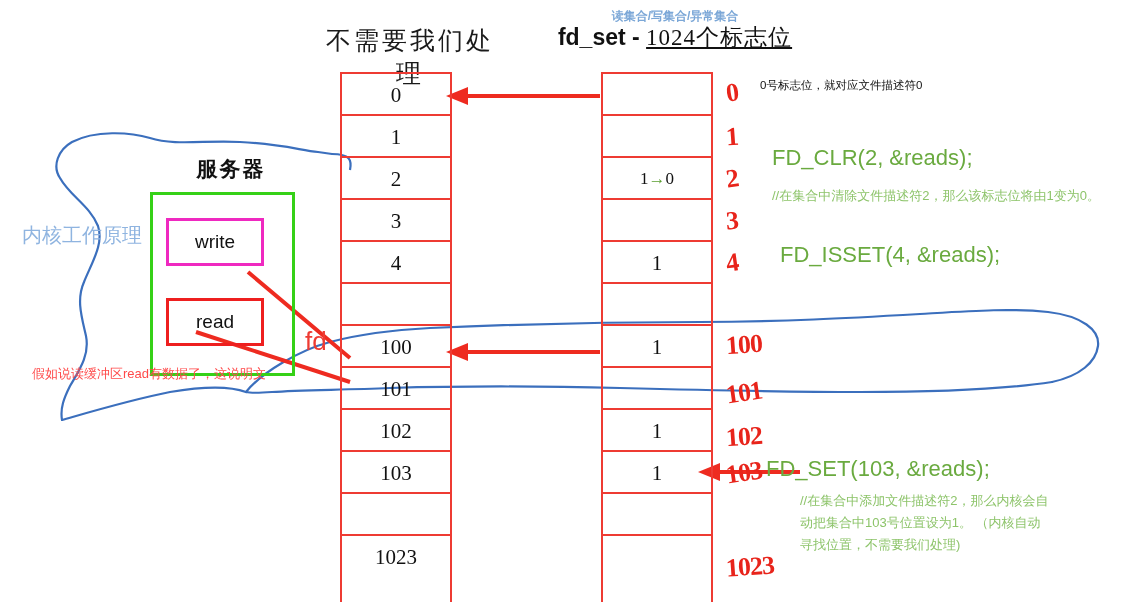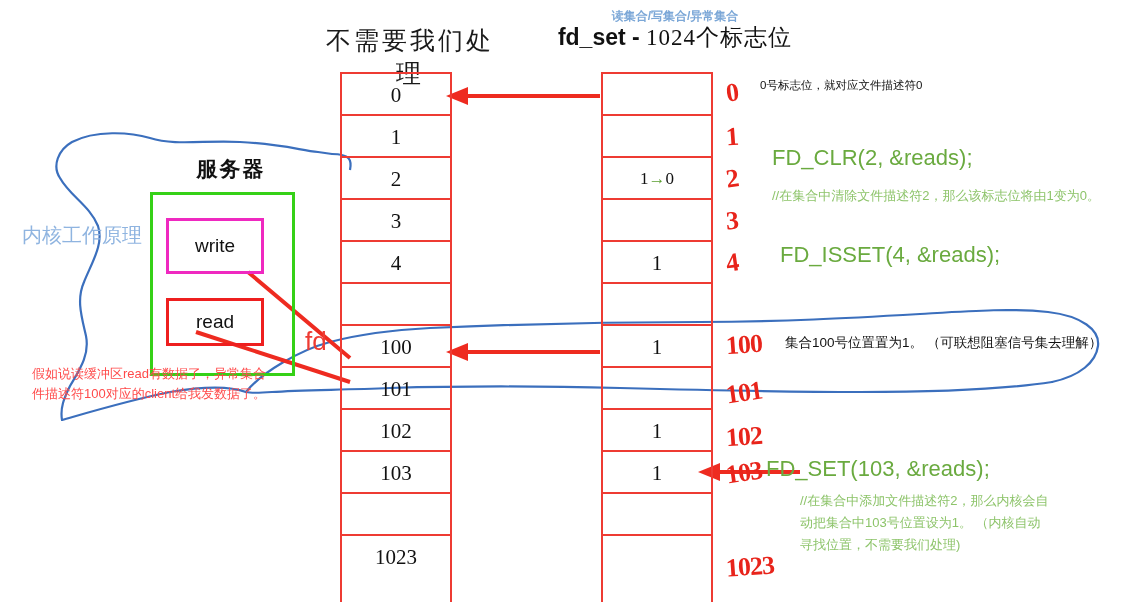--- a/index.html
+++ b/index.html
@@ -17,21 +17,21 @@
     font-size:25px;color:#1a1a1a;letter-spacing:3px;
   }
   #fdset-title{
     left:545px;top:22px;width:260px;text-align:center;
     font-size:23px;color:#111;font-weight:bold;
     font-family:"Liberation Sans","DejaVu Sans",sans-serif;
     white-space:nowrap;
   }
   #fdset-title .serifpart{
     font-family:"Liberation Serif","DejaVu Serif",serif;
-    font-weight:normal;letter-spacing:1px;
+    font-weight:normal;letter-spacing:1px;text-decoration:underline;
   }
   #fdset-sub{
     left:560px;top:8px;width:230px;text-align:center;
     font-size:12px;color:#7ba7d7;font-weight:bold;white-space:nowrap;
   }
   #kernel-label{
     left:22px;top:222px;font-size:20px;color:#8fb4e0;white-space:nowrap;
   }
 
   
@@ -56,21 +56,21 @@
     letter-spacing:-1px;
   }
 
   
   #server-label{
     left:176px;top:155px;width:110px;text-align:center;
     font-family:"Liberation Serif","DejaVu Serif",serif;
     font-weight:bold;font-size:21px;color:#111;letter-spacing:2px;
   }
   #green-box{left:150px;top:192px;width:145px;height:184px;border:3px solid #35d117;box-sizing:border-box;}
-  #write-box{left:166px;top:218px;width:98px;height:56px;border:3px solid #ef29c0;box-sizing:border-box;}
+  #write-box{left:166px;top:218px;width:98px;height:48px;border:3px solid #ef29c0;box-sizing:border-box;}
   #read-box{left:166px;top:298px;width:98px;height:48px;border:3px solid #ee1f1f;box-sizing:border-box;}
   .boxtext{
     width:100%;height:100%;display:flex;align-items:center;justify-content:center;
     font-size:19px;color:#111;font-family:"Liberation Sans","DejaVu Sans",sans-serif;
   }
 
   
   .rednote{
     color:#ff4a4a;font-size:13px;line-height:20px;white-space:nowrap;
     font-family:"Liberation Sans","DejaVu Sans",sans-serif;
@@ -189,32 +189,30 @@
 
 <div class="abs" id="server-label">服务器</div>
 <div class="abs" id="green-box"></div>
 <div class="abs" id="write-box">
   <div class="boxtext">write</div>
 </div>
 <div class="abs" id="read-box">
   <div class="boxtext">read</div>
 </div>
 <div class="abs rednote" id="note-left">
-  <div>假如说读缓冲区read有数据了，异常集合</div>
-  <div>件描述符100对应的client给我发数据了。</div>
+  <div>假如说读缓冲区read有数据了，这说明文</div>
 </div>
 <div class="abs" id="fd-tag">fd</div>
 
 <div class="abs blacknote" id="note-top">0号标志位，就对应文件描述符0</div>
 <div class="abs code" id="fdclr">FD_CLR(2, &amp;reads);</div>
 <div class="abs codecmt" id="fdclr-cmt">//在集合中清除文件描述符2，那么该标志位将由1变为0。</div>
 <div class="abs code" id="fdisset">FD_ISSET(4, &amp;reads);</div>
 
 <div class="abs blacknote" id="note-bubble">
-  <div>集合100号位置置为1。 （可联想阻塞信号集去理解）</div>
 </div>
 
 <div class="abs code" id="fdset">FD_SET(103, &amp;reads);</div>
 <div class="abs codecmt" id="fdset-cmt">//在集合中添加文件描述符2，那么内核会自动把集合中103号位置设为1。 （内核自动寻找位置，不需要我们处理)</div>
 
 <div id="hand-layer">
     <div class="abs hand" style="left: 726px; top: 78px; transform: rotate(-8deg);">0</div>
     <div class="abs hand" style="left: 726px; top: 122px; transform: rotate(-4deg);">1</div>
     <div class="abs hand" style="left: 726px; top: 164px; transform: rotate(-8deg);">2</div>
     <div class="abs hand" style="left: 726px; top: 206px; transform: rotate(-4deg);">3</div>

